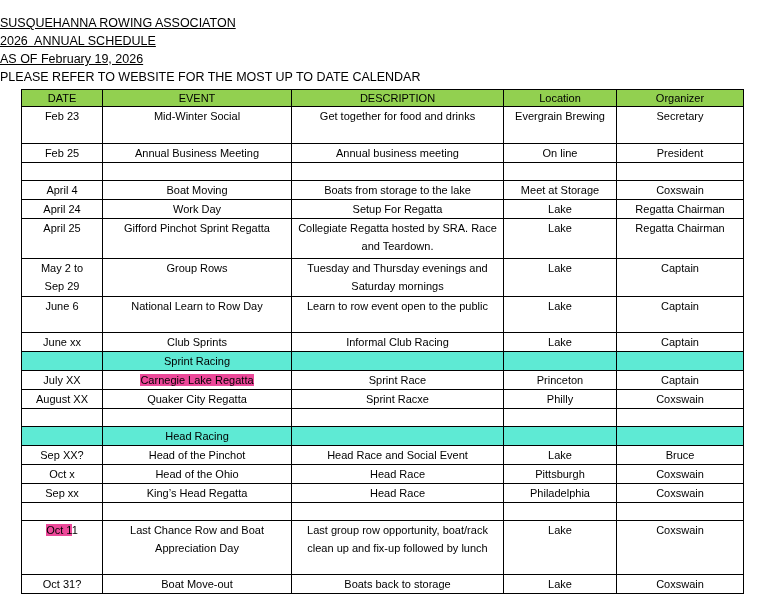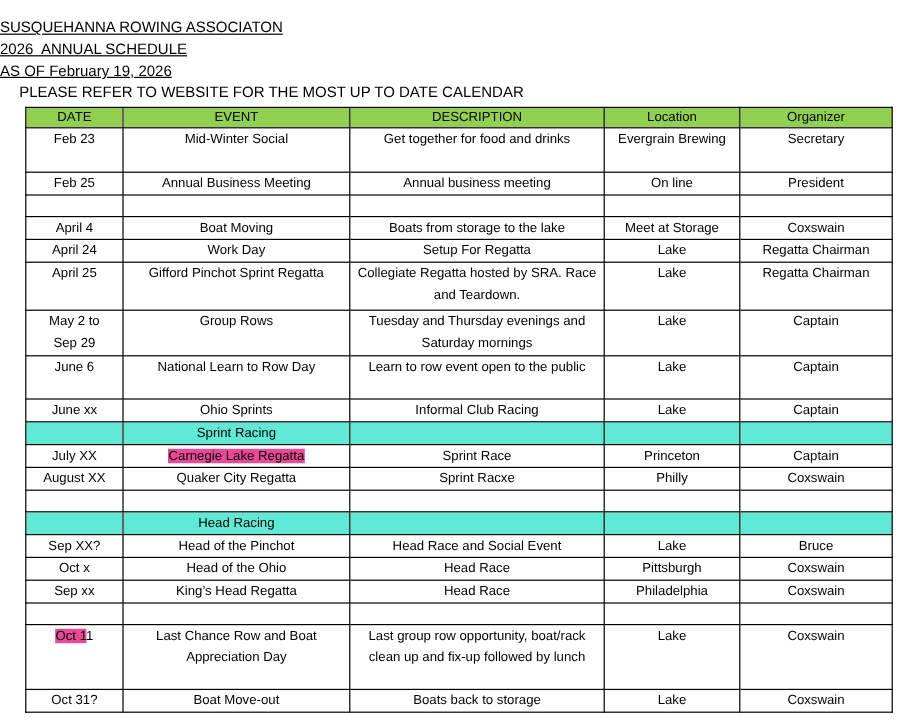--- a/index.html
+++ b/index.html
@@ -1,20 +1,20 @@
 <!DOCTYPE html>
 <html><head>
 <meta charset="utf-8">
 <style>
   html, body { margin:0; padding:0; background:#ffffff; }
   body { width:764px; height:600px; position:relative; overflow:hidden;
          font-family:"Liberation Sans", sans-serif; color:#000; }
   .titles { position:absolute; left:0; top:14px; width:764px; text-align:left;
             font-size:12.5px; line-height:18px;text-decoration:underline; }
-  .titles .t4 { position:absolute; left:0; top:54px; width:623px; white-space:nowrap;margin-left:16px; }
+  .titles .t4 { position:absolute; left:0; top:54px; width:623px; white-space:nowrap; }
   table.sched { position:absolute; left:21px; top:89px; border-collapse:collapse;
                 table-layout:fixed; font-size:11px; }
   table.sched td, table.sched th { border:1px solid #000; text-align:center;
                 vertical-align:top; padding:0 2px; line-height:18px; font-weight:normal; overflow:hidden; }
   table.sched th { background:#92d050; height:16px; line-height:16px; }
   tr.section td { background:#5eead4; }
   .hl { background:#ec4899;text-align:center; }
 </style>
 </head>
 <body>
@@ -95,21 +95,21 @@
     </tr>
     <tr style="height:36px">
       <td>June 6</td>
       <td>National Learn to Row Day</td>
       <td>Learn to row event open to the public</td>
       <td>Lake</td>
       <td>Captain</td>
     </tr>
     <tr style="height:18px">
       <td>June xx</td>
-      <td>Ohio Sprints</td>
+      <td>Club Sprints</td>
       <td>Informal Club Racing</td>
       <td>Lake</td>
       <td>Captain</td>
     </tr>
     <tr class="section" style="height:18px">
       <td></td>
       <td>Sprint Racing</td>
       <td></td>
         <td></td>
         <td></td>

